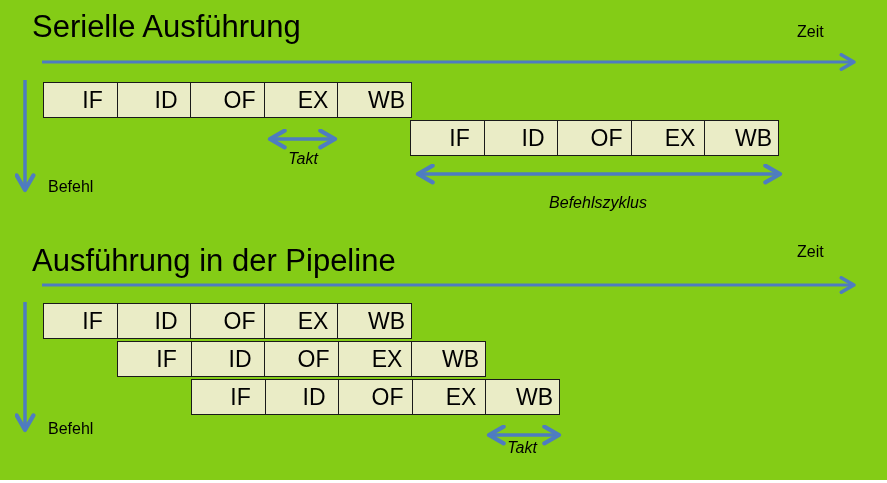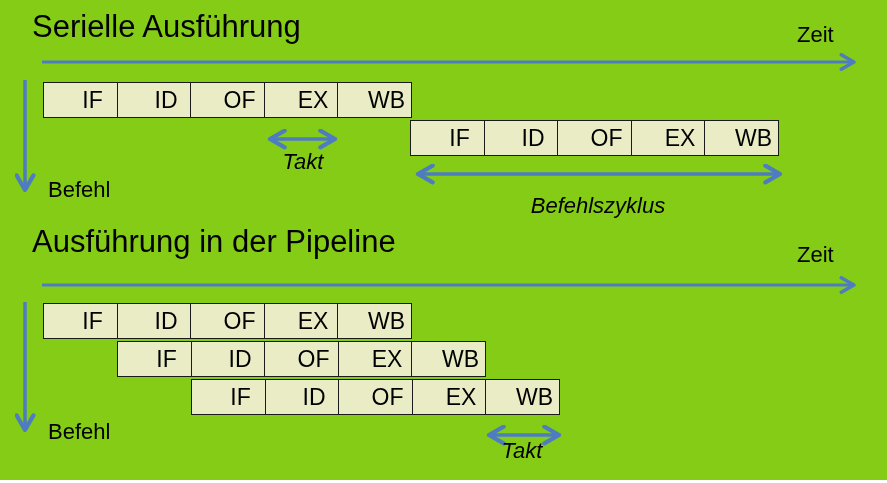--- a/index.html
+++ b/index.html
@@ -4,21 +4,21 @@
 <style>
   html,body{margin:0;padding:0;background:#ffffff;}
   body{font-family:"Liberation Sans","DejaVu Sans",sans-serif;color:var(--text,#000);}
   .canvas{position:relative;width:887px;height:480px;background:#84cc16;overflow:hidden;}
   .arrow-layer{position:absolute;left:0;top:0;width:887px;height:483px;}
   .aline{stroke:var(--arrow-blue,#4E7CC1);fill:none;}
   .w3{stroke-width:3;}
   .w35{stroke-width:3.5;}
   .ahp{fill:none;stroke:var(--arrow-blue,#4E7CC1);stroke-width:2;stroke-linecap:round;stroke-linejoin:round;}
   .title{position:absolute;font-size:31px;line-height:1;color:#000;white-space:nowrap;}
-  .lbl{position:absolute;font-size:22px;line-height:1;color:#000;white-space:nowrap;}
+  .lbl{position:absolute;font-size:16px;line-height:1;color:#000;white-space:nowrap;}
   .ctr{transform:translateX(-50%);font-style:italic;}
   .row{position:absolute;display:flex;}
   .cell{box-sizing:border-box;width:75px;height:36px;margin-left:-1.5px;
         background:var(--box-fill,#EAECC6);border:1.5px solid var(--box-border,#1a1a1a);
         display:flex;align-items:center;justify-content:center;
         font-size:23px;color:#000;padding-left:24px;}
   .cell:first-child{margin-left:0;}
 </style>
 </head>
 <body>
@@ -56,21 +56,21 @@
     <div class="cell">IF</div>
     <div class="cell">ID</div>
     <div class="cell">OF</div>
     <div class="cell">EX</div>
     <div class="cell">WB</div>
   </div>
 
   <div class="lbl ctr" style="left:303px;top:151px">Takt</div>
   <div class="lbl ctr" style="left:598px;top:195px">Befehlszyklus</div>
 
-  <div class="title" style="left:32px;top:226px">Ausführung in der Pipeline</div>
+  <div class="title" style="left:32px;top:245px">Ausführung in der Pipeline</div>
   <div class="lbl" style="left:797px;top:244px">Zeit</div>
   <div class="lbl" style="left:48px;top:421px">Befehl</div>
 
   <div class="row" style="left:43px;top:303px">
     <div class="cell">IF</div>
     <div class="cell">ID</div>
     <div class="cell">OF</div>
     <div class="cell">EX</div>
     <div class="cell">WB</div>
   </div>

